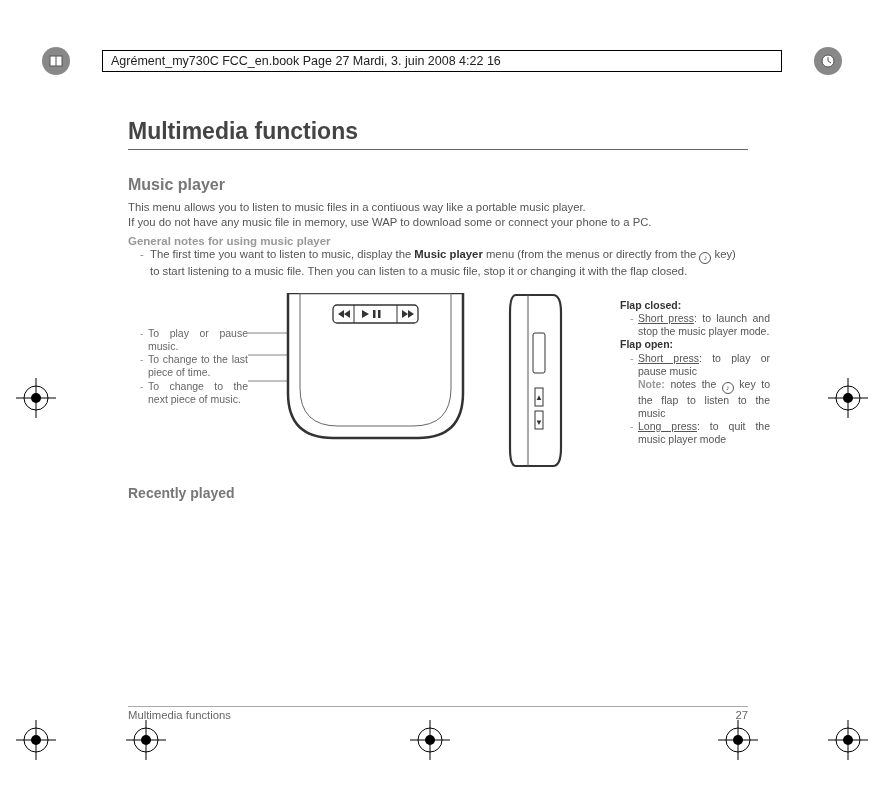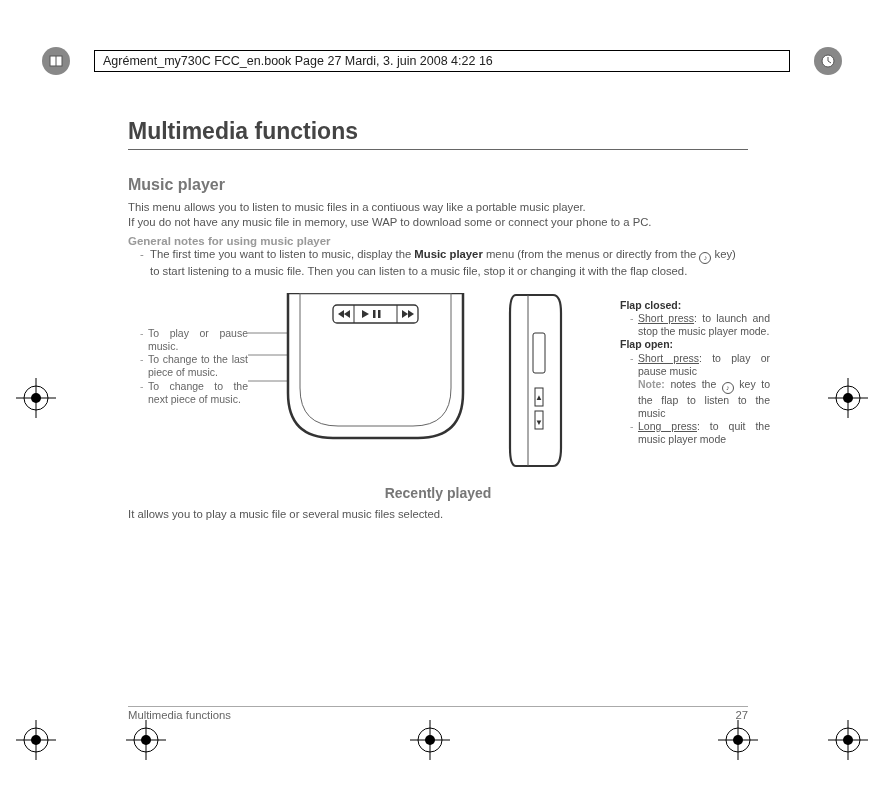--- a/index.html
+++ b/index.html
@@ -31,21 +31,21 @@
 
   
   .header-bar {
     position: absolute;
     left: 42px;
     right: 42px;
     top: 46px;
     height: 30px;
     display: flex;
     align-items: center;
-    gap: 24px;
+    gap: 32px;
   }
   .circle-icon {
     width: 28px;
     height: 28px;
     border-radius: 50%;
     background: #888;
     display: flex;
     align-items: center;
     justify-content: center;
     flex: 0 0 auto;
@@ -285,21 +285,21 @@
   <ul class="dash-list">
     <li>
       <span>The first time you want to listen to music, display the </span><span class="bold">Music player</span><span> menu (from the menus or directly from the </span><span class="inline-key">♪</span><span> key) to start listening to a music file. Then you can listen to a music file, stop it or changing it with the flap closed.</span>
     </li>
   </ul>
 
   <div class="diagram-row">
     <div class="left-callouts">
       <ul>
         <li>To play or pause music.</li>
-        <li>To change to the last piece of music.</li>
+        <li>To change to the last piece of time.</li>
         <li>To change to the next piece of music.</li>
       </ul>
     </div>
 
     <svg class="ptrs">
       <path d="M0 40 L110 40 L110 23 L130 23" stroke="#666" fill="none" stroke-width="0.8"></path>
       <path d="M0 62 L98 62 L98 25 L113 25" stroke="#666" fill="none" stroke-width="0.8"></path>
       <path d="M0 88 L150 88 L150 25" stroke="#666" fill="none" stroke-width="0.8"></path>
     </svg>
 
@@ -344,21 +344,20 @@
         <li>
           <span class="under">Short press</span><span>: to play or pause music</span><br>
           <span class="note-lbl">Note:</span><span> notes the </span><span class="inline-key">♪</span><span> key to the flap to listen to the music</span>
         </li>
         <li><span class="under">Long press</span><span>: to quit the music player mode</span></li>
       </ul>
     </div>
   </div>
 
   <div class="recently">
-    <h3 class="sub-heading" style="font-size:14px;text-align:center;">Recently played</h3>
-    <p class="body-text">It allows you to play a music file or several music files selected.</p>
+    <h3 class="sub-heading" style="font-size:14px;">Recently played</h3>
   </div>
 </div>
 
 <div class="page-footer">
   <span>Multimedia functions</span>
   <span>27</span>
 </div>
 
 </body></html>

